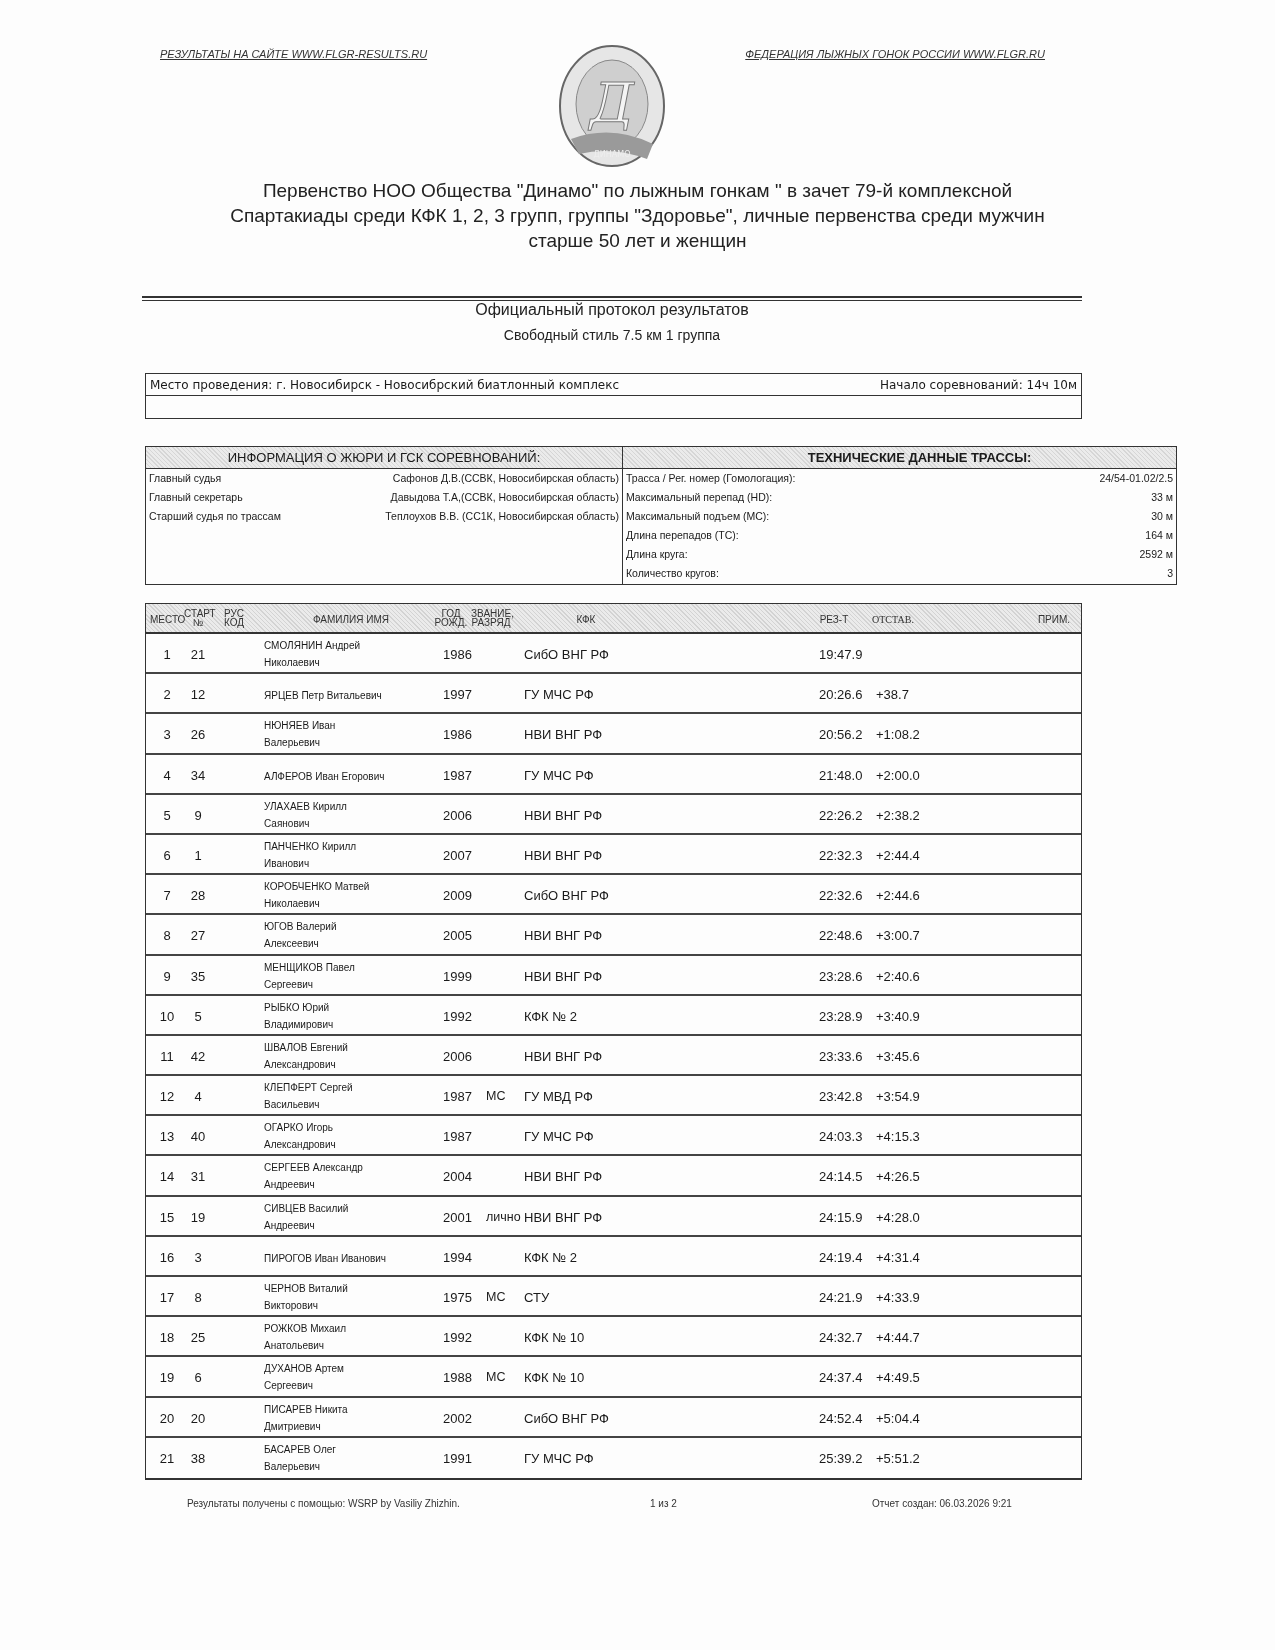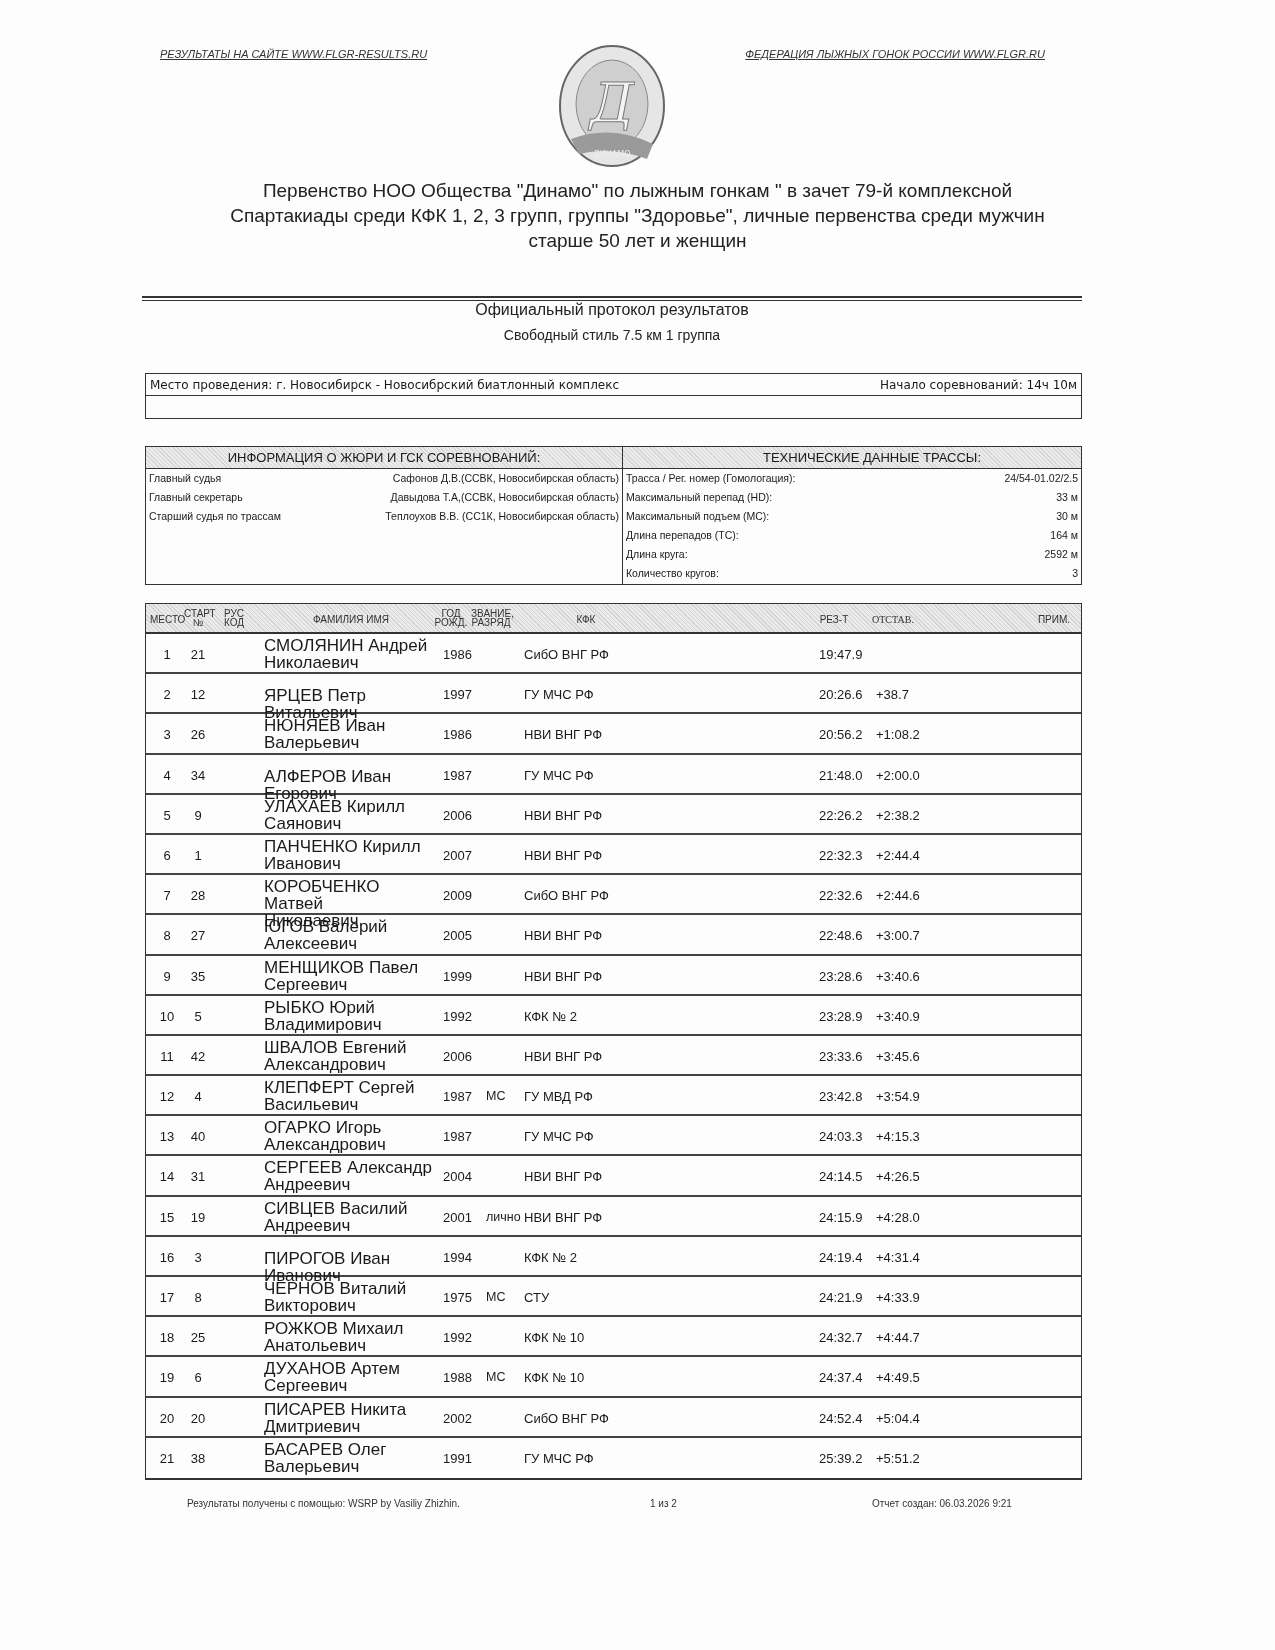--- a/index.html
+++ b/index.html
@@ -18,37 +18,37 @@
   .rule-double { left: 142px; width: 940px; top: 296px; height: 5px; border-top: 2px solid #333; border-bottom: 1px solid #333; }
 
   .proto-title { left: 142px; width: 940px; top: 301px; text-align: center; font-size: 16px; color: #222; }
   .proto-sub { left: 142px; width: 940px; top: 327px; text-align: center; font-size: 14px; color: #222; }
 
   .event-box { left: 145px; width: 937px; top: 373px; height: 46px; border: 1px solid #333; font-family: "DejaVu Sans", sans-serif; font-size: 12px; }
   .event-row { position: absolute; left: 0; right: 0; height: 22px; display: flex; justify-content: space-between; align-items: center; padding: 0 4px; }
   .event-row.r1 { top: 0; border-bottom: 1px solid #333; }
   .event-row.r2 { top: 23px; }
 
-  .info-box { left: 145px; width: 937px; top: 446px; height: 139px; border: 1px solid #333; display: flex; font-size: 10.5px; }
+  .info-box { left: 145px; width: 1032px; top: 446px; height: 139px; border: 1px solid #333; display: flex; font-size: 10.5px; }
   .info-col { position: relative; height: 100%; }
   .info-col.left { width: 477px; border-right: 1px solid #333; }
   .info-col.right { flex: 1; }
   .info-head { height: 22px; background: repeating-linear-gradient(45deg, #d6d6d6 0 1px, #ebebeb 1px 3px); border-bottom: 1px solid #333; text-align: center; font-size: 13px; line-height: 22px; }
-  .info-col.right .info-head { text-align: center; padding-left: 40px; }
+  .info-col.right .info-head { text-align: center; padding-left: 40px; font-weight: bold; }
   .info-line { height: 19px; line-height: 19px; display: flex; justify-content: space-between; padding: 0 3px; white-space: nowrap; }
 
   .results { left: 145px; width: 937px; top: 603px; border: 1px solid #333; border-bottom: 2px solid #333; }
   .res-head { height: 30px; background: repeating-linear-gradient(45deg, #d3d3d3 0 1px, #ebebeb 1px 3px); border-bottom: 2px solid #333; position: relative; font-size: 10px; color: #333; }
   .res-head span { position: absolute; text-align: center; line-height: 9px; }
   .res-row { height: 40.2px; border-bottom: 2px solid #444; position: relative; font-size: 13px; }
   .res-row:last-child { border-bottom: none; }
   .res-row span { position: absolute; }
   .c-place { left: 10px; top: 13px; width: 22px; text-align: center; }
   .c-start { left: 40px; top: 13px; width: 24px; text-align: center; }
-  .c-name { left: 118px; top: 3px; width: 170px; line-height: 17px; font-size: 17px; }
+  .c-name { left: 118px; top: 3px; width: 170px; line-height: 17px; font-size: 10px; }
   .c-year { left: 297px; top: 13px; }
   .c-rank { left: 340px; top: 13px; font-size: 12.5px; }
   .c-club { left: 378px; top: 13px; }
   .c-time { left: 673px; top: 13px; }
   .c-gap { left: 730px; top: 13px; }
 
   .footer { top: 1498px; font-size: 10px; color: #333; }
   .f-left { left: 187px; }
   .f-mid { left: 650px; }
   .f-right { left: 872px; }
@@ -262,21 +262,21 @@
         <span class="c-place">9</span>
         <span class="c-start">35</span>
         <span class="c-name" style="">
           <span style="position:static;display:block">МЕНЩИКОВ Павел</span>
           <span style="position:static;display:block">Сергеевич</span>
         </span>
         <span class="c-year">1999</span>
         <span class="c-rank"></span>
         <span class="c-club">НВИ ВНГ РФ</span>
         <span class="c-time">23:28.6</span>
-        <span class="c-gap">+3:40.6</span>
+        <span class="c-gap">+2:40.6</span>
       </div>
       <div class="res-row">
         <span class="c-place">10</span>
         <span class="c-start">5</span>
         <span class="c-name" style="">
           <span style="position:static;display:block">РЫБКО Юрий</span>
           <span style="position:static;display:block">Владимирович</span>
         </span>
         <span class="c-year">1992</span>
         <span class="c-rank"></span>

